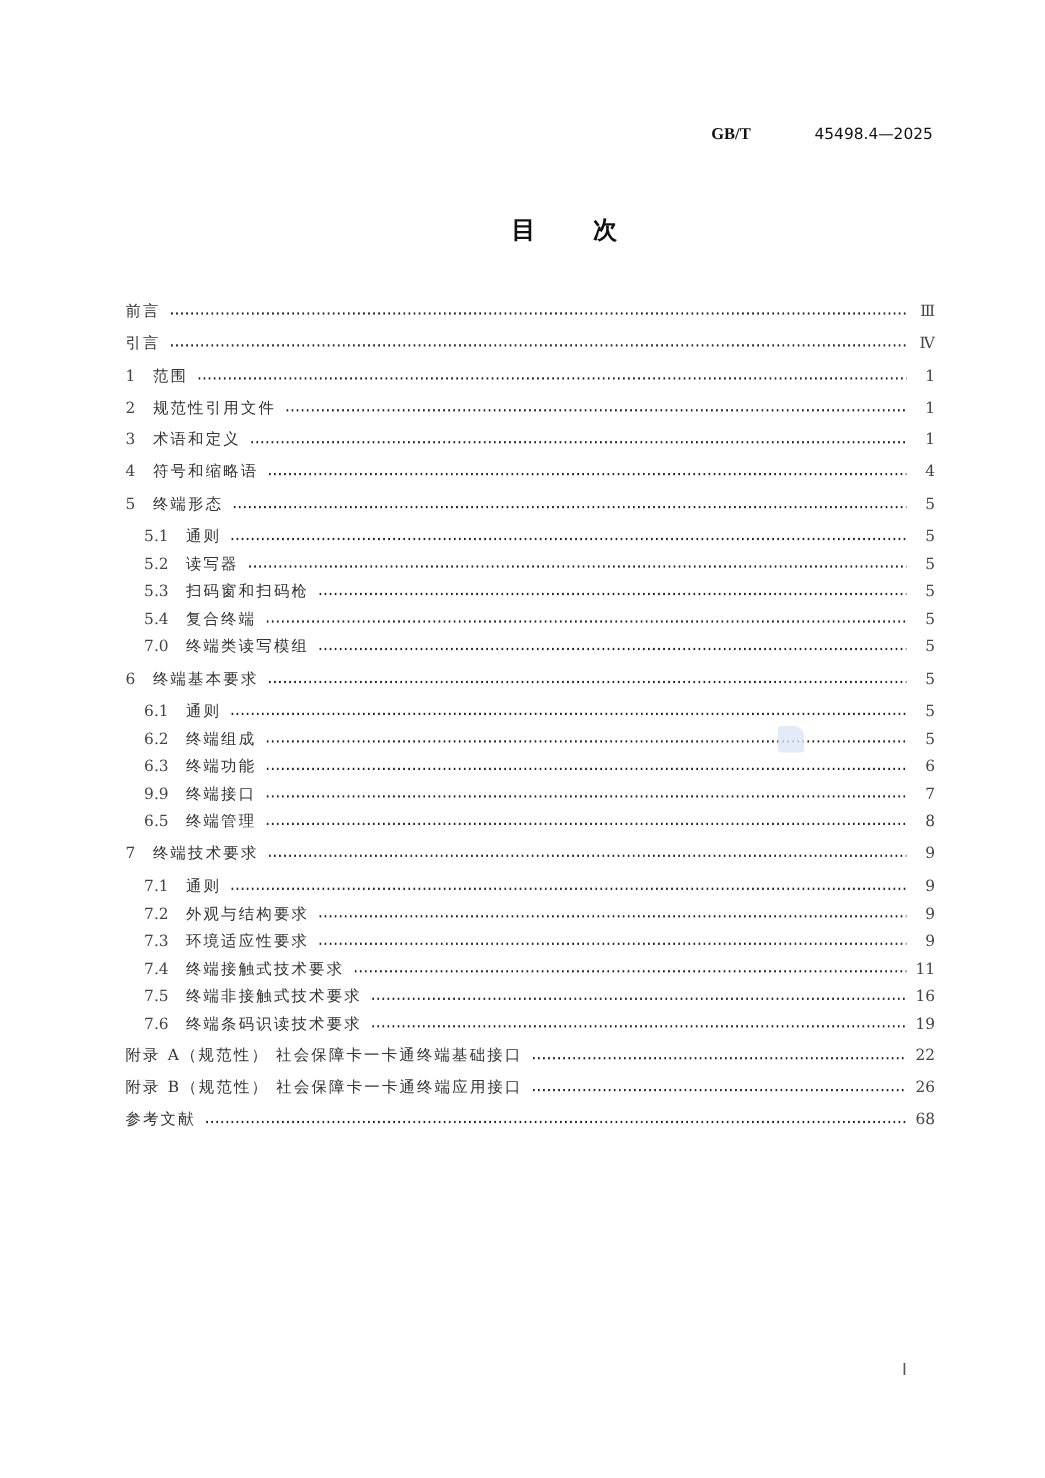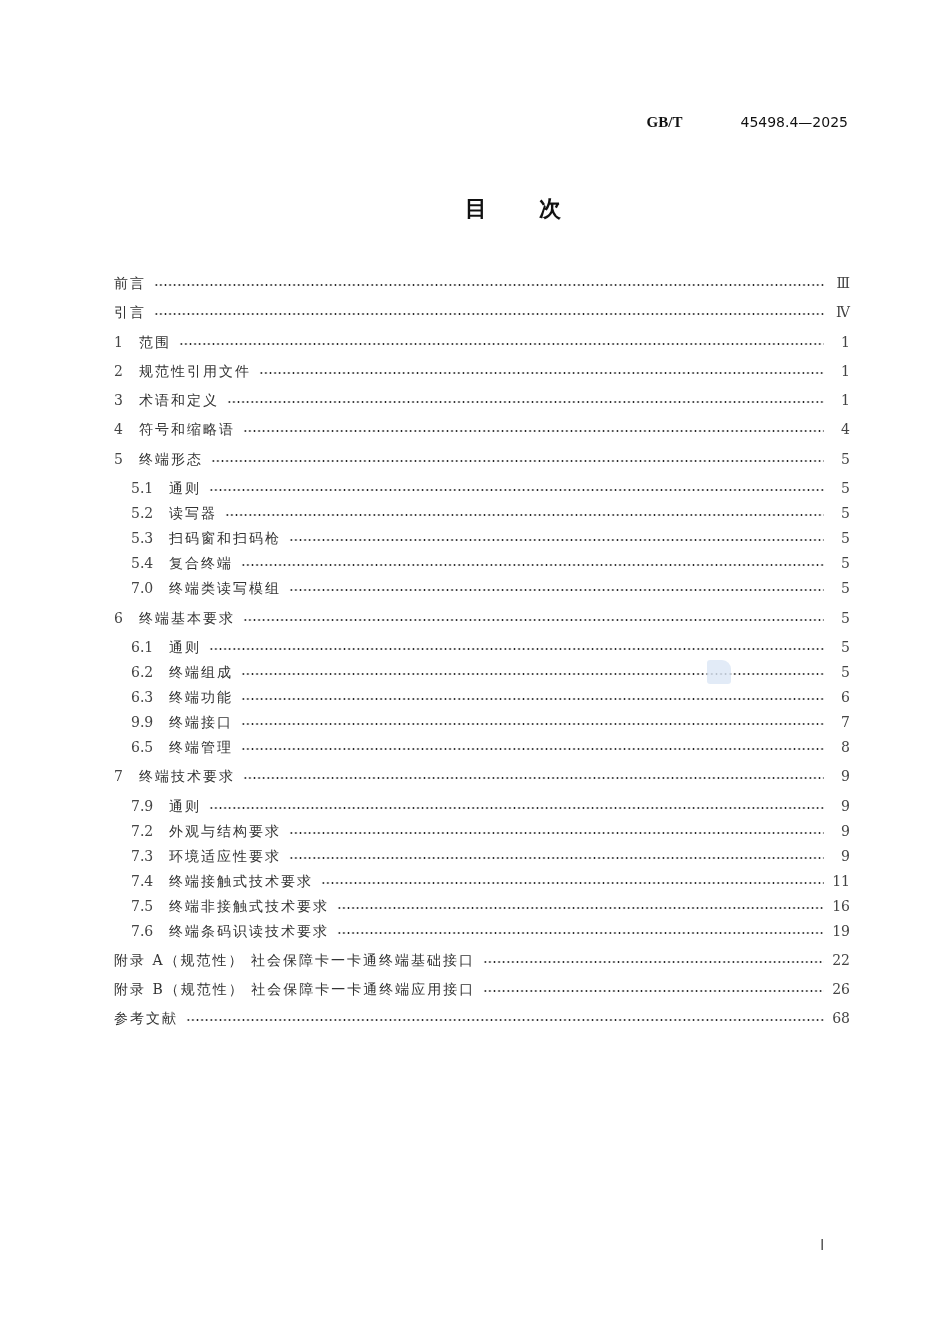--- a/index.html
+++ b/index.html
@@ -248,21 +248,21 @@
     <span class="toc-dots"></span>
     <span class="toc-page">8</span>
   </div>
   <div class="toc-row lvl1" style="top:495px">
     <span class="toc-num">7</span>
     <span class="toc-label">终端技术要求</span>
     <span class="toc-dots"></span>
     <span class="toc-page">9</span>
   </div>
   <div class="toc-row sub" style="top:525px">
-    <span class="toc-num">7.9</span>
+    <span class="toc-num">7.1</span>
     <span class="toc-label">通则</span>
     <span class="toc-dots"></span>
     <span class="toc-page">9</span>
   </div>
   <div class="toc-row sub" style="top:550px">
     <span class="toc-num">7.2</span>
     <span class="toc-label">外观与结构要求</span>
     <span class="toc-dots"></span>
     <span class="toc-page">9</span>
   </div>

